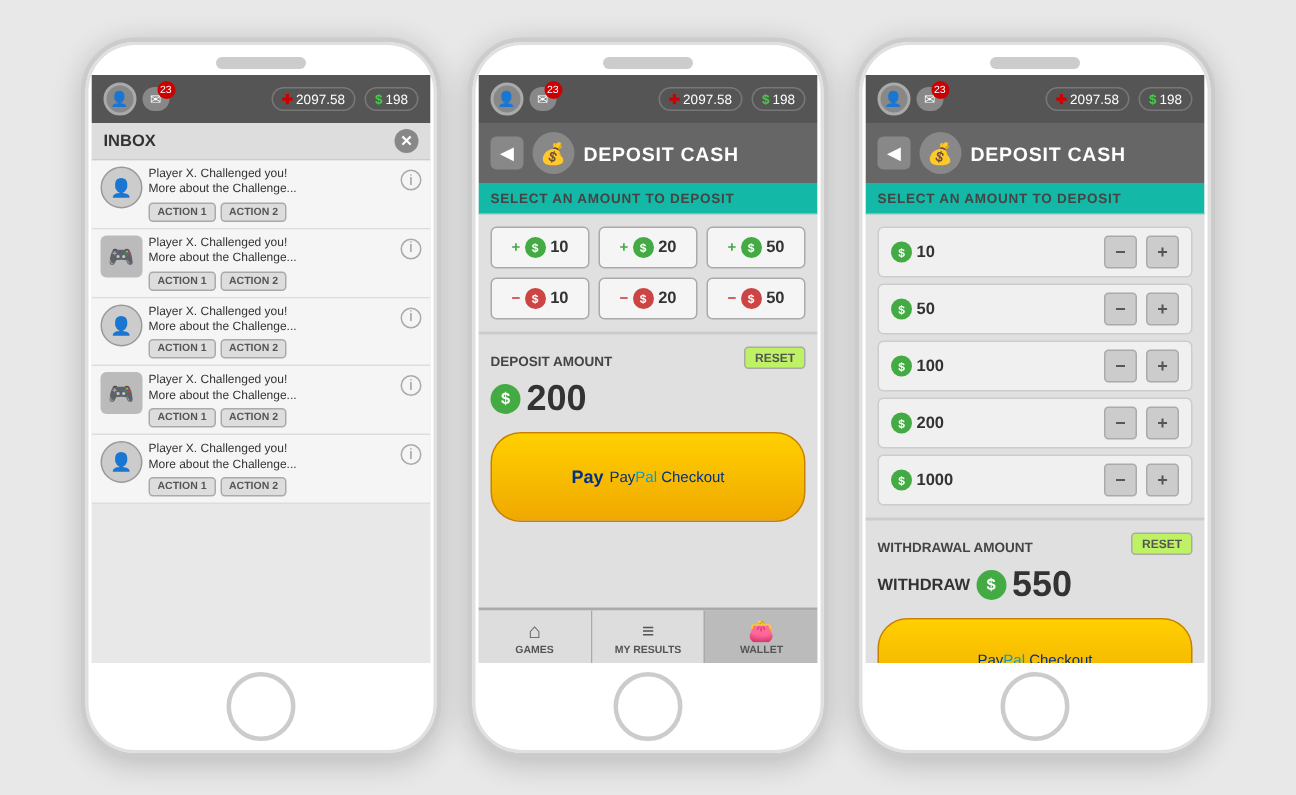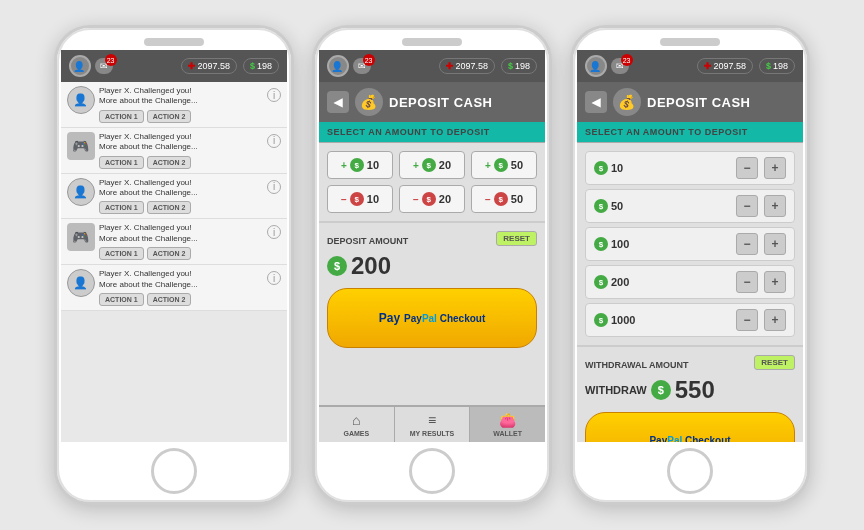--- a/index.html
+++ b/index.html
@@ -312,21 +312,21 @@
       padding: 22px 10px;
       display: flex;
       align-items: center;
       justify-content: center;
       gap: 4px;
       cursor: pointer;
       border: 1px solid #c88000;
     }
     .paypal-text {
       font-size: 10px;
-      font-weight: bold;
+      font-weight: normal;
       color: #003087;
     }
 
     
     .bottom-nav {
       background: #ddd;
       display: flex;
       border-top: 2px solid #aaa;
       flex-shrink: 0;
     }
@@ -403,20 +403,24 @@
             <span class="cross">✚</span>
             <span>2097.58</span>
           </div>
           <div class="currency-badge">
             <span class="dollar">$</span>
             <span>198</span>
           </div>
         </div>
       </div>
 
+      <div class="inbox-header">
+        <span>INBOX</span>
+        <div class="close-btn">✕</div>
+      </div>
 
 
       <div class="inbox-list">
         <div class="inbox-item">
           <div class="inbox-avatar">👤</div>
           <div class="inbox-content">
             <div class="inbox-text">Player X. Challenged you!<br>More about the Challenge...</div>
             <div class="inbox-actions">
               <div class="action-btn">ACTION 1</div>
               <div class="action-btn">ACTION 2</div>

